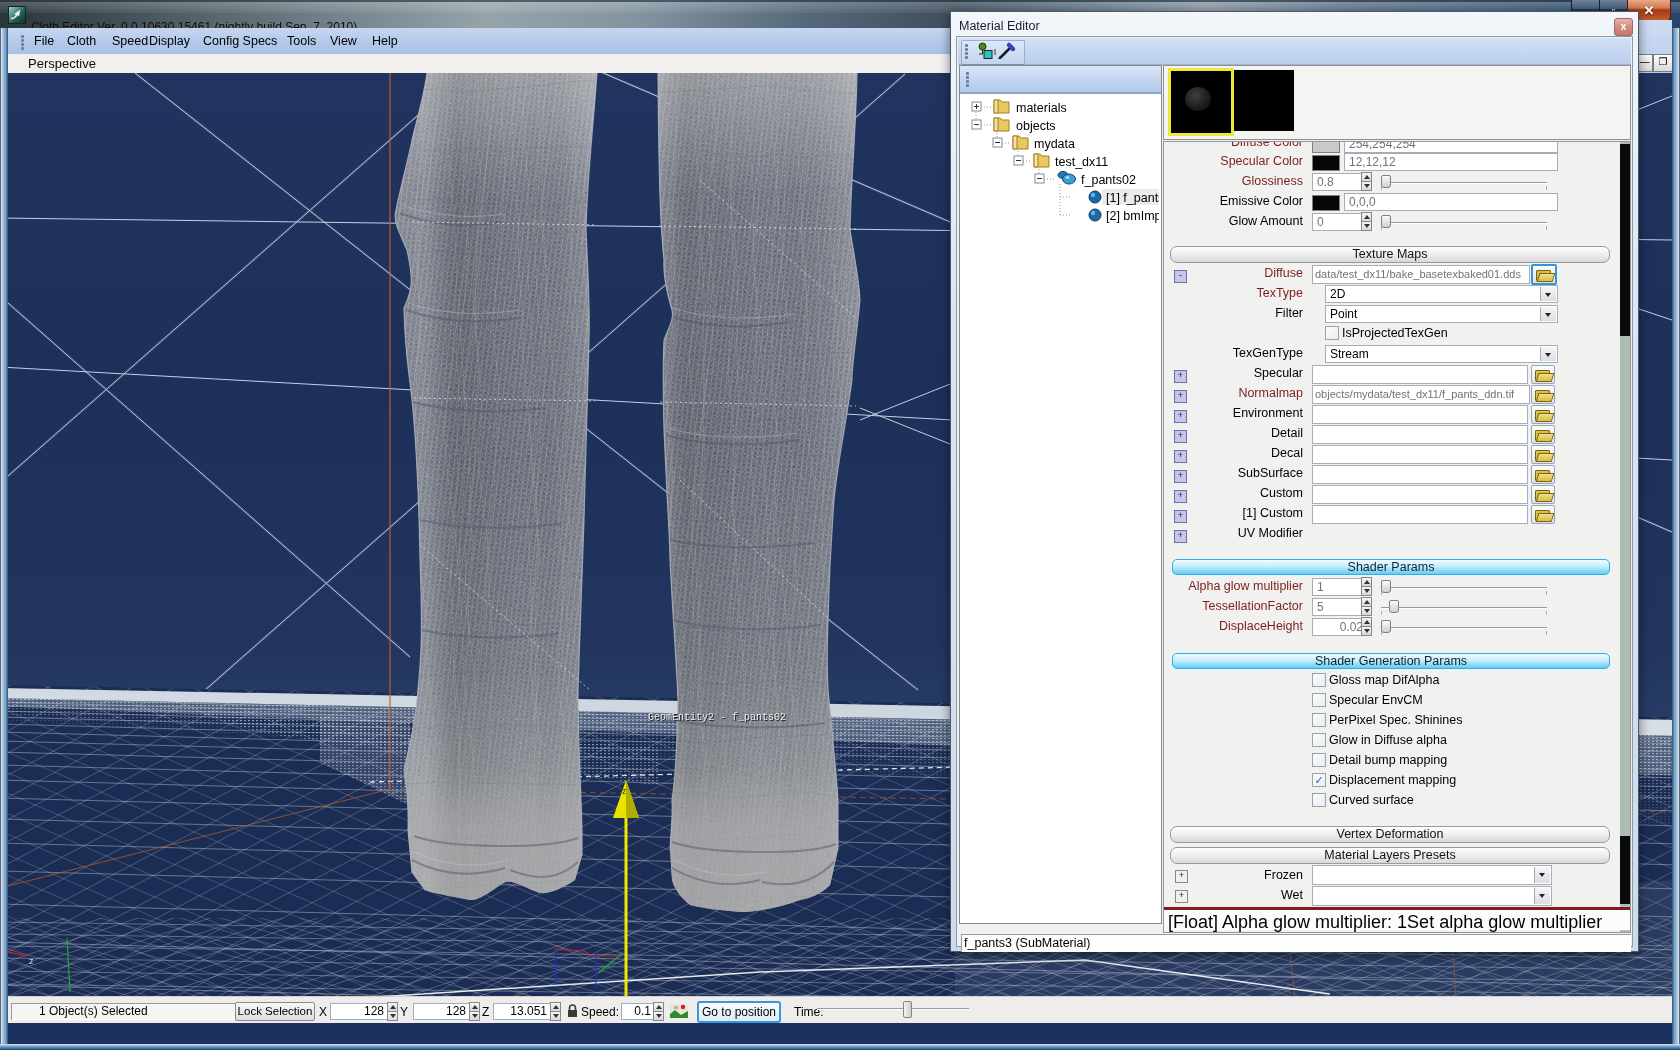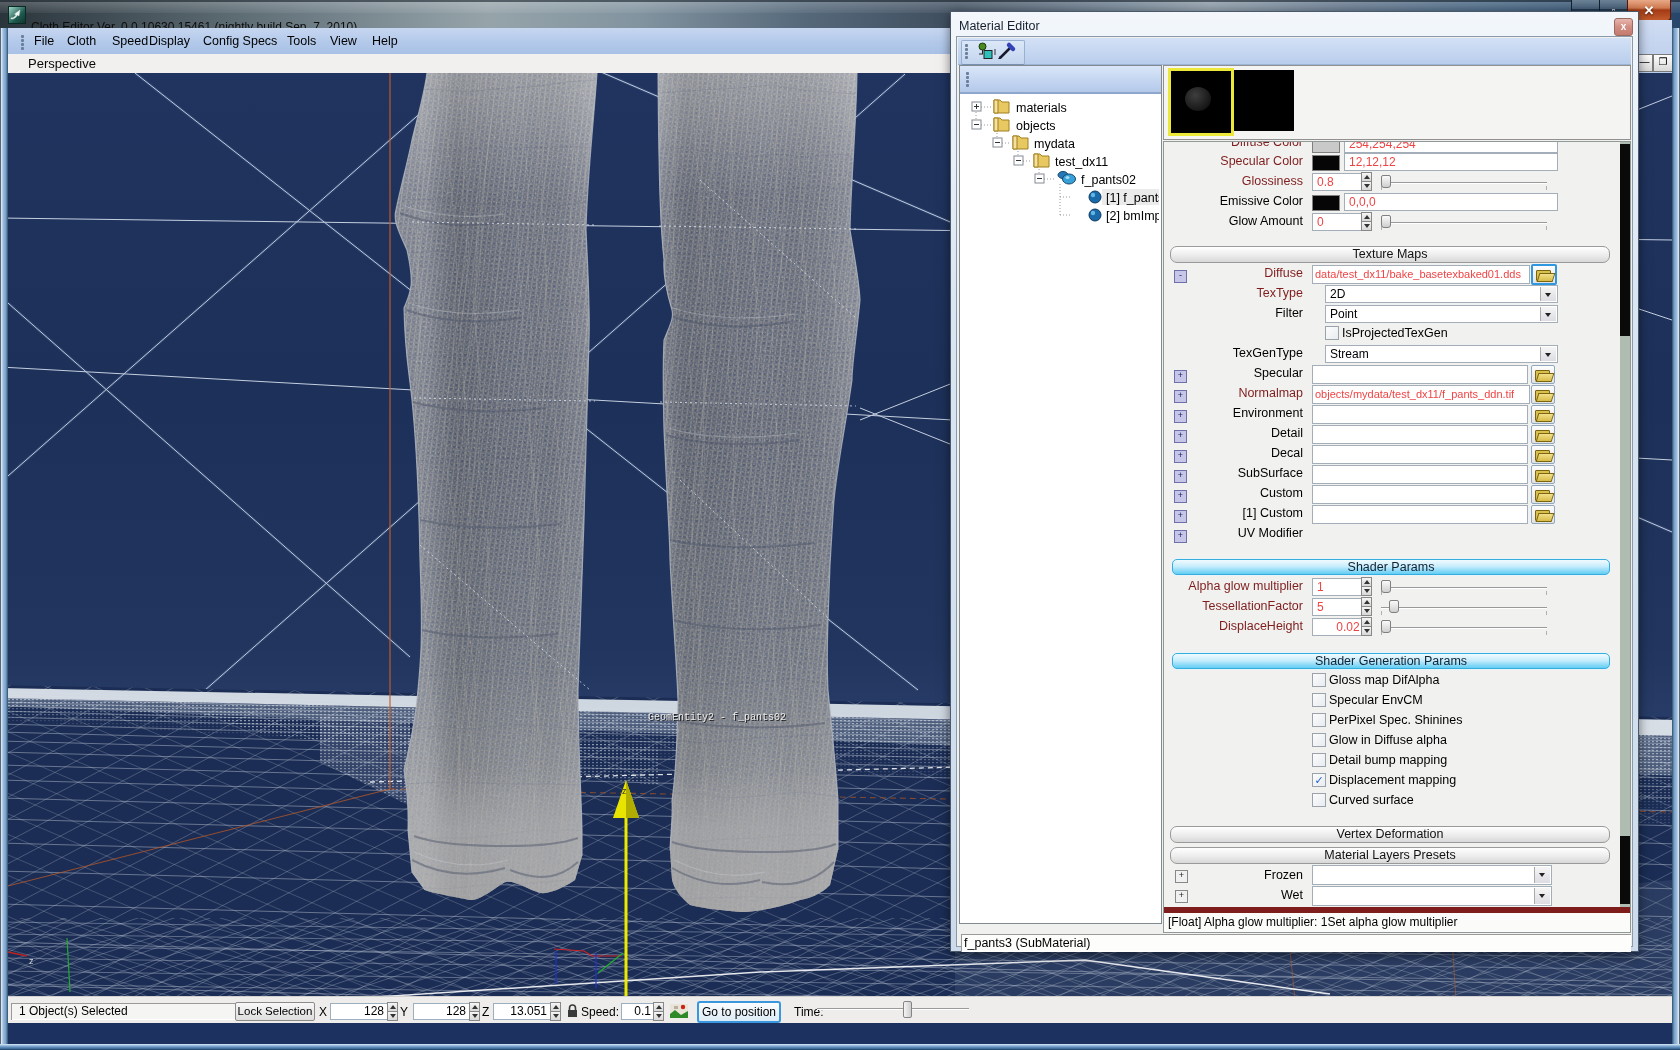--- a/index.html
+++ b/index.html
@@ -59,21 +59,21 @@
   
   #dtb{position:absolute;left:1px;top:1px;width:673px;height:26px;background:linear-gradient(180deg,#d3e1f6 0%,#b9cdec 100%);border-bottom:1px solid #9eb4d6;}
   
   #treepanel{position:absolute;left:2px;top:28px;width:201px;height:857px;border:1px solid #808890;background:#fff;}
   #treehdr{position:absolute;left:0;top:0;width:100%;height:26px;background:linear-gradient(180deg,#dae6f8 0%,#c2d4f0 60%,#b4c9ea 100%);border-bottom:2px solid #8ea6cc;}
   
   #preview{position:absolute;left:206px;top:28px;width:466px;height:73px;border:1px solid #909090;background:#f4f4f3;}
   #props{position:absolute;left:206px;top:104px;width:466px;height:790px;border:1px solid #909898;background:#f1f1f0;overflow:hidden;}
   .plabel{position:absolute;font-size:12.5px;text-align:right;color:#000;white-space:nowrap;}
   .plabel.b{color:#7f1d1d;}
-  .pfield{position:absolute;background:#fff;border:1px solid #a3aeb9;font-size:12px;color:#ef4444;white-space:nowrap;overflow:hidden;}
+  .pfield{position:absolute;background:#fff;border:1px solid #a3aeb9;font-size:12px;color:#737373;white-space:nowrap;overflow:hidden;}
   .combo{position:absolute;background:#fff;border:1px solid #a3aeb9;font-size:12px;color:#000;}
   .combo .arr{position:absolute;right:1px;top:1px;bottom:1px;width:15px;background:linear-gradient(180deg,#f6f6f6,#dcdce2);border-left:1px solid #aaa;}
   .combo .arr:after{content:"";position:absolute;left:4px;top:6px;border-left:3.5px solid transparent;border-right:3.5px solid transparent;border-top:4px solid #222;}
   .fbtn{position:absolute;width:22px;height:17px;background:linear-gradient(180deg,#fdfdfd,#e2e2e2);border:1px solid #8fa8c0;border-radius:2px;}
   .fbtn:before{content:"";position:absolute;left:3px;top:4px;width:13px;height:9px;background:#d8c050;border:1px solid #7a6410;border-radius:1px;}
   .fbtn:after{content:"";position:absolute;left:5px;top:7px;width:14px;height:7px;background:linear-gradient(180deg,#f2e08a,#d8bc48);border:1px solid #7a6410;transform:skewX(-18deg);}
   .pmbox{position:absolute;width:11px;height:11px;background:#c6c6e8;border:1px solid #7070a8;color:#202060;font-size:9px;line-height:9px;text-align:center;}
   .hdr{position:absolute;height:15px;border:1px solid #9a9a9a;border-radius:7px;
     background:linear-gradient(180deg,#ffffff 0%,#ececec 55%,#d8d8d8 100%);
     font-size:12.5px;color:#111;text-align:center;line-height:15px;}
@@ -761,21 +761,21 @@
     </div>
   <div class="abs" style="left:1632px;top:20px;width:40px;height:53px;background:linear-gradient(180deg,#cfdcf2,#bacdec)"></div>
   <div class="rbtn abs" style="left:1636px">—</div>
   <div class="rbtn abs" style="left:1653px;width:18px">❐</div>
 
   <div id="bl" class="abs"></div>
   <div id="br" class="abs"></div>
   <div id="bb" class="abs"></div>
 
   <div id="statbar" class="abs">
-    <div class="sunken" style="left:3px;top:6px;width:219px;height:17px;font-size:12px;padding-left:8px;line-height:17px">1 Object(s) Selected</div>
+    <div class="sunken" style="left:3px;top:6px;width:219px;height:17px;font-size:12px;padding-left:28px;line-height:17px">1 Object(s) Selected</div>
     <div class="sbtn" style="left:227px;top:5px;width:78px;height:17px;line-height:17px;font-size:11.5px">Lock Selection</div>
     <div class="slabel" style="left:311px;top:8px">X</div>
     <div class="efield" style="left:322px;top:6px;width:53px;height:15px;line-height:15px">128</div>
     <div class="spin" style="left:379px;top:5px">
         <b class="up"></b>
         <b class="dn"></b>
       </div>
     <div class="slabel" style="left:392px;top:8px">Y</div>
     <div class="efield" style="left:405px;top:6px;width:52px;height:15px;line-height:15px">128</div>
     <div class="spin" style="left:461px;top:5px">
@@ -1002,21 +1002,21 @@
         <div class="sl-thumb" style="left:217px;top:438px"></div>
         <div class="plabel b" style="left:0px;top:457px;width:139px">TessellationFactor</div>
         <div class="pfield" style="left:148px;top:456px;width:46px;height:16px;line-height:16px;text-align:left;padding-left:4px">5</div>
         <div class="spin" style="left:197px;top:455px">
             <b class="up"></b>
             <b class="dn"></b>
           </div>
         <div class="sl-track" style="left:217px;top:465px;width:166px"></div>
         <div class="sl-thumb" style="left:225px;top:458px"></div>
         <div class="plabel b" style="left:0px;top:477px;width:139px">DisplaceHeight</div>
-        <div class="pfield" style="left:148px;top:476px;width:46px;height:16px;line-height:16px;text-align:center;padding-left:12px">0.02</div>
+        <div class="pfield" style="left:148px;top:476px;width:46px;height:16px;line-height:16px;text-align:right;padding-left:4px">0.02</div>
         <div class="spin" style="left:197px;top:475px">
             <b class="up"></b>
             <b class="dn"></b>
           </div>
         <div class="sl-track" style="left:217px;top:485px;width:166px"></div>
         <div class="sl-thumb" style="left:217px;top:478px"></div>
 
         <div class="chdr" style="left:8px;top:511px;width:436px">Shader Generation Params</div>
         <div class="cb" style="left:148px;top:531px"></div>
           <div class="cblabel" style="left:165px;top:531px">Gloss map DifAlpha</div>
@@ -1043,20 +1043,20 @@
         <div class="pmbox" style="left:11px;top:748px;background:#f0f0f0;border-color:#888;color:#222">+</div>
         <div class="plabel" style="left:0px;top:746px;width:139px">Wet</div>
         <div class="combo" style="left:148px;top:744px;width:238px;height:18px">
             <span class="arr"></span>
           </div>
 
         <div style="position:absolute;left:456px;top:0px;width:10px;height:790px;background:#aebcb2"></div>
         <div style="position:absolute;left:456px;top:2px;width:10px;height:192px;background:#0a0a0a"></div>
         <div style="position:absolute;left:456px;top:694px;width:10px;height:68px;background:#0a0a0a"></div>
 
-        <div style="position:absolute;left:0px;top:765px;width:464px;height:18px;background:#fbfbfa;border-top:6px solid #7f1d1d;font-size:12px;padding:2px 0 0 4px">[Float] Alpha glow multiplier: 1Set alpha glow multiplier</div>
+        <div style="position:absolute;left:0px;top:765px;width:464px;height:18px;background:#fbfbfa;border-top:3px solid #7f1d1d;font-size:18px;padding:2px 0 0 4px">[Float] Alpha glow multiplier: 1Set alpha glow multiplier</div>
       </div>
 
       <div class="sunken" style="left:4px;top:897px;width:667px;height:18px;font-size:12.5px;line-height:18px;padding-left:3px;background:#fdfdfc">f_pants3 (SubMaterial)</div>
     </div>
   </div>
 
 </div>
 
 </body></html>

